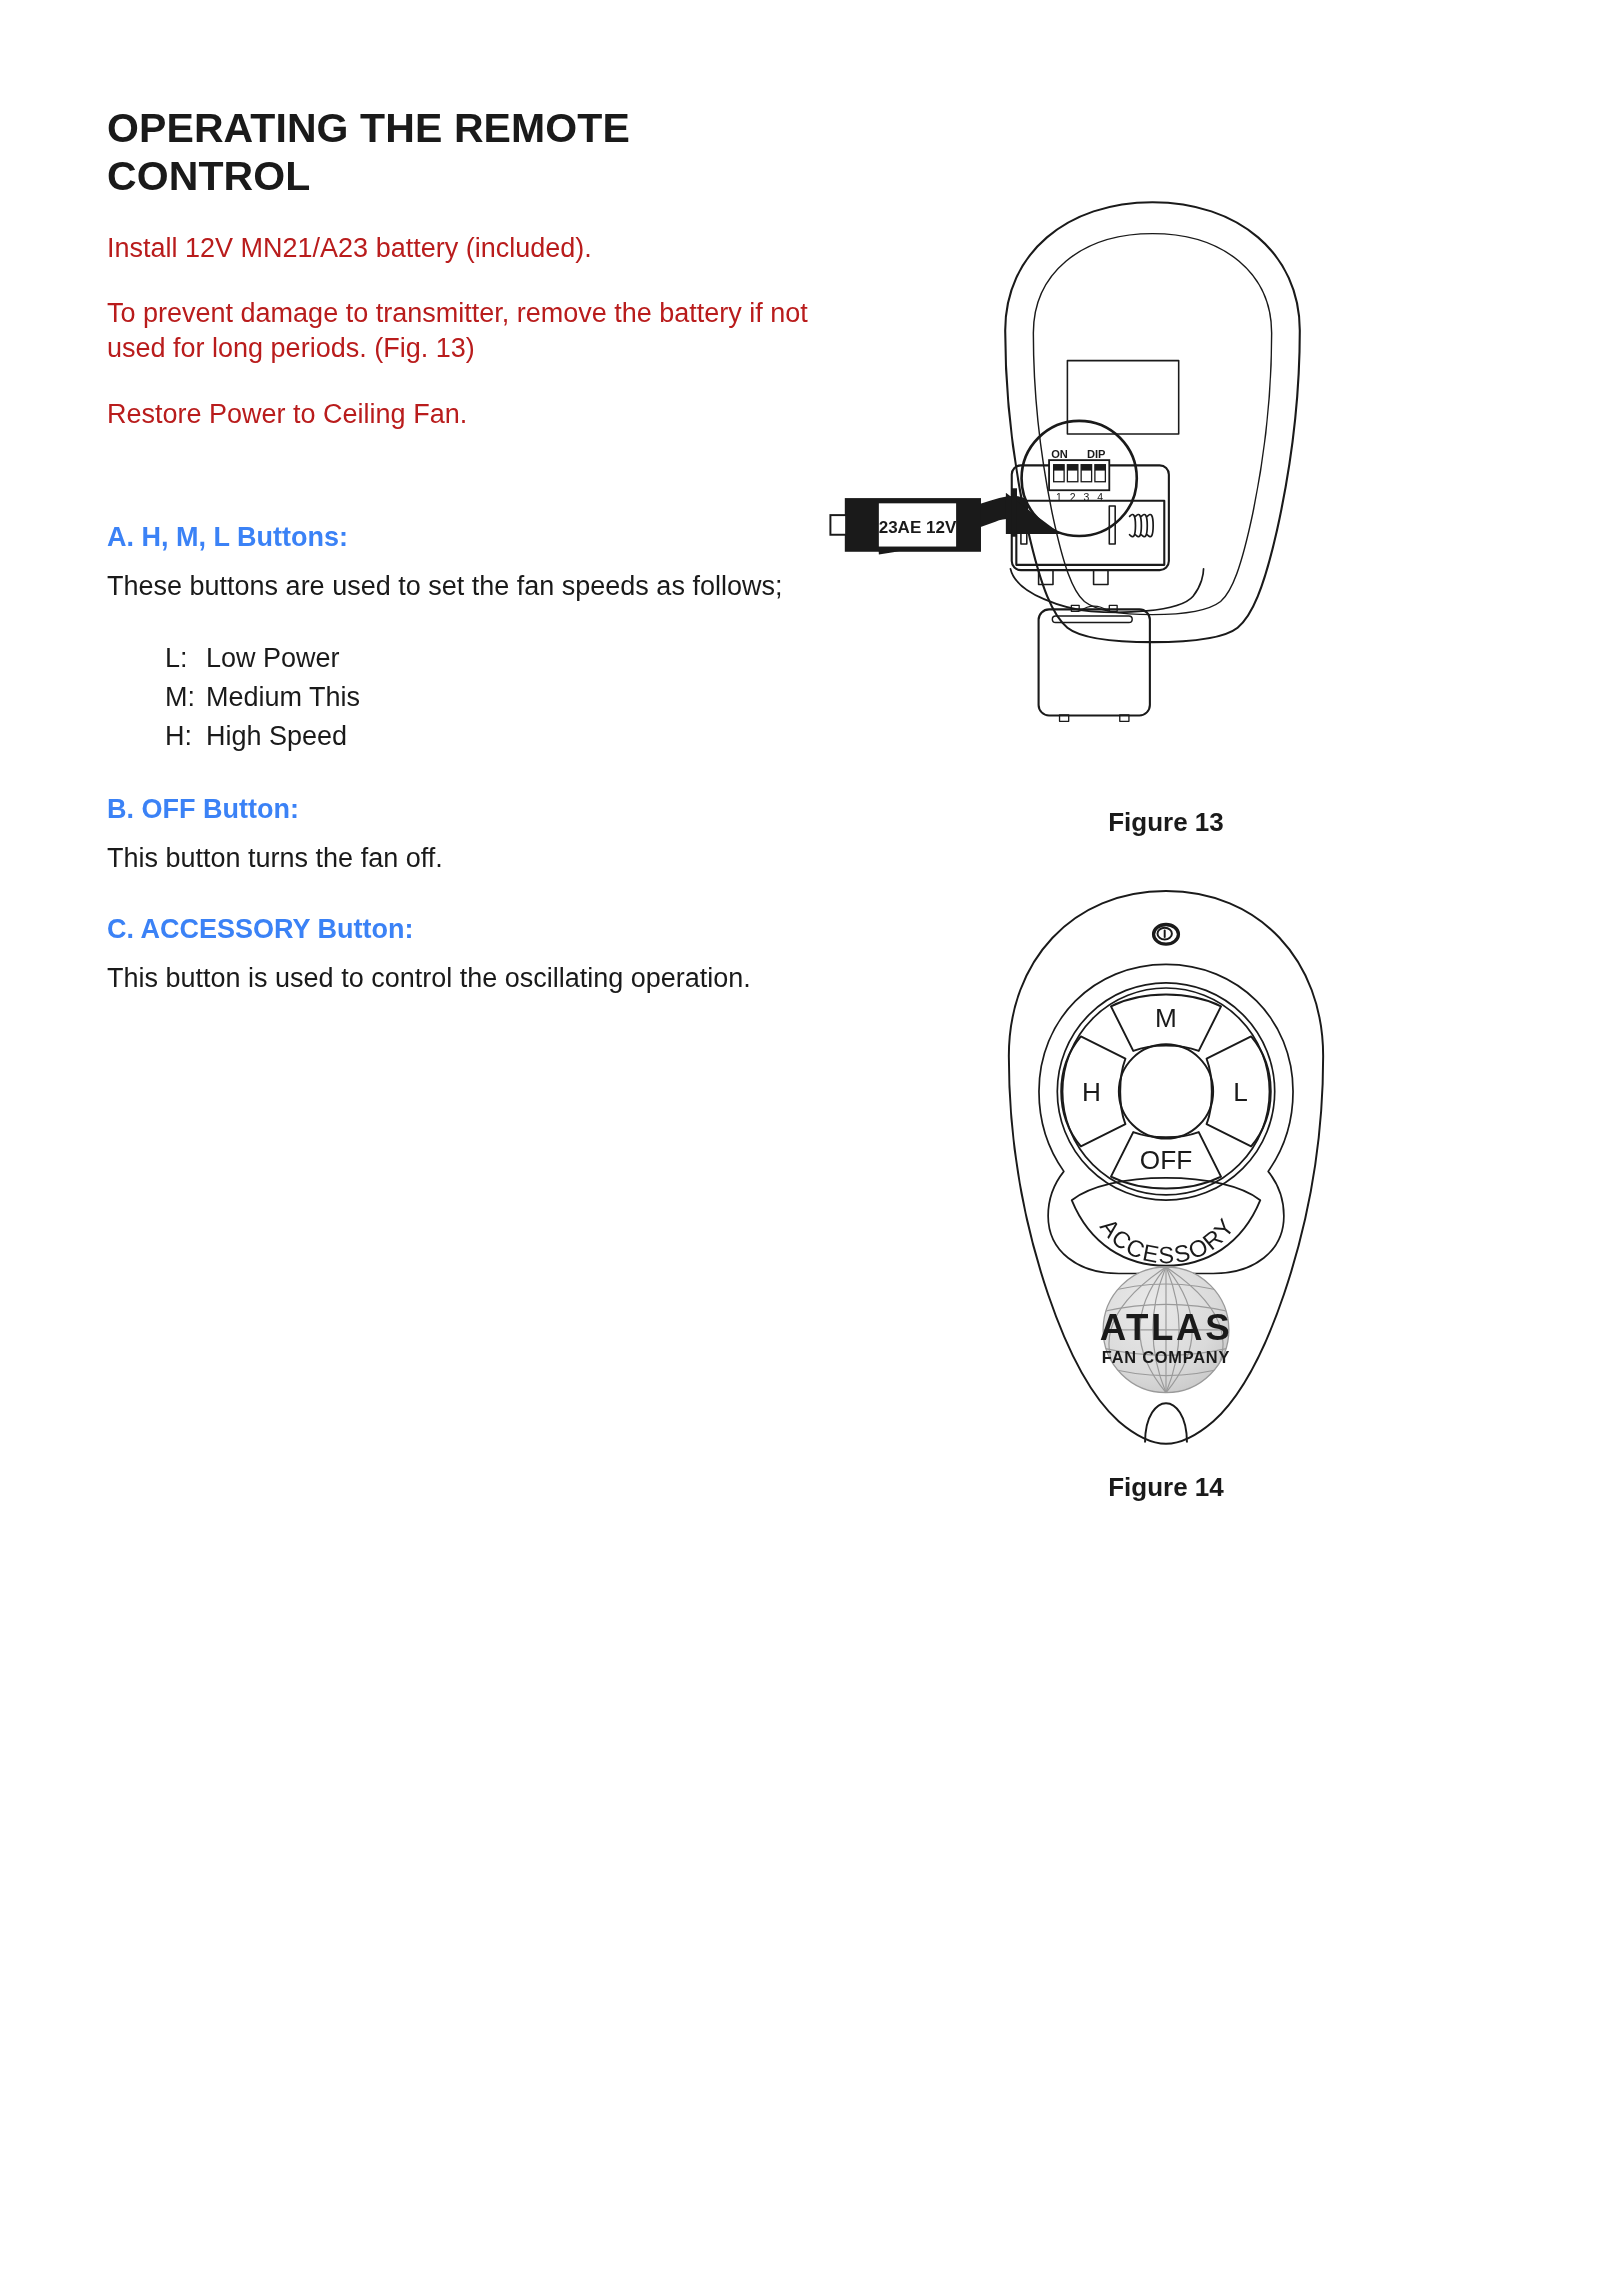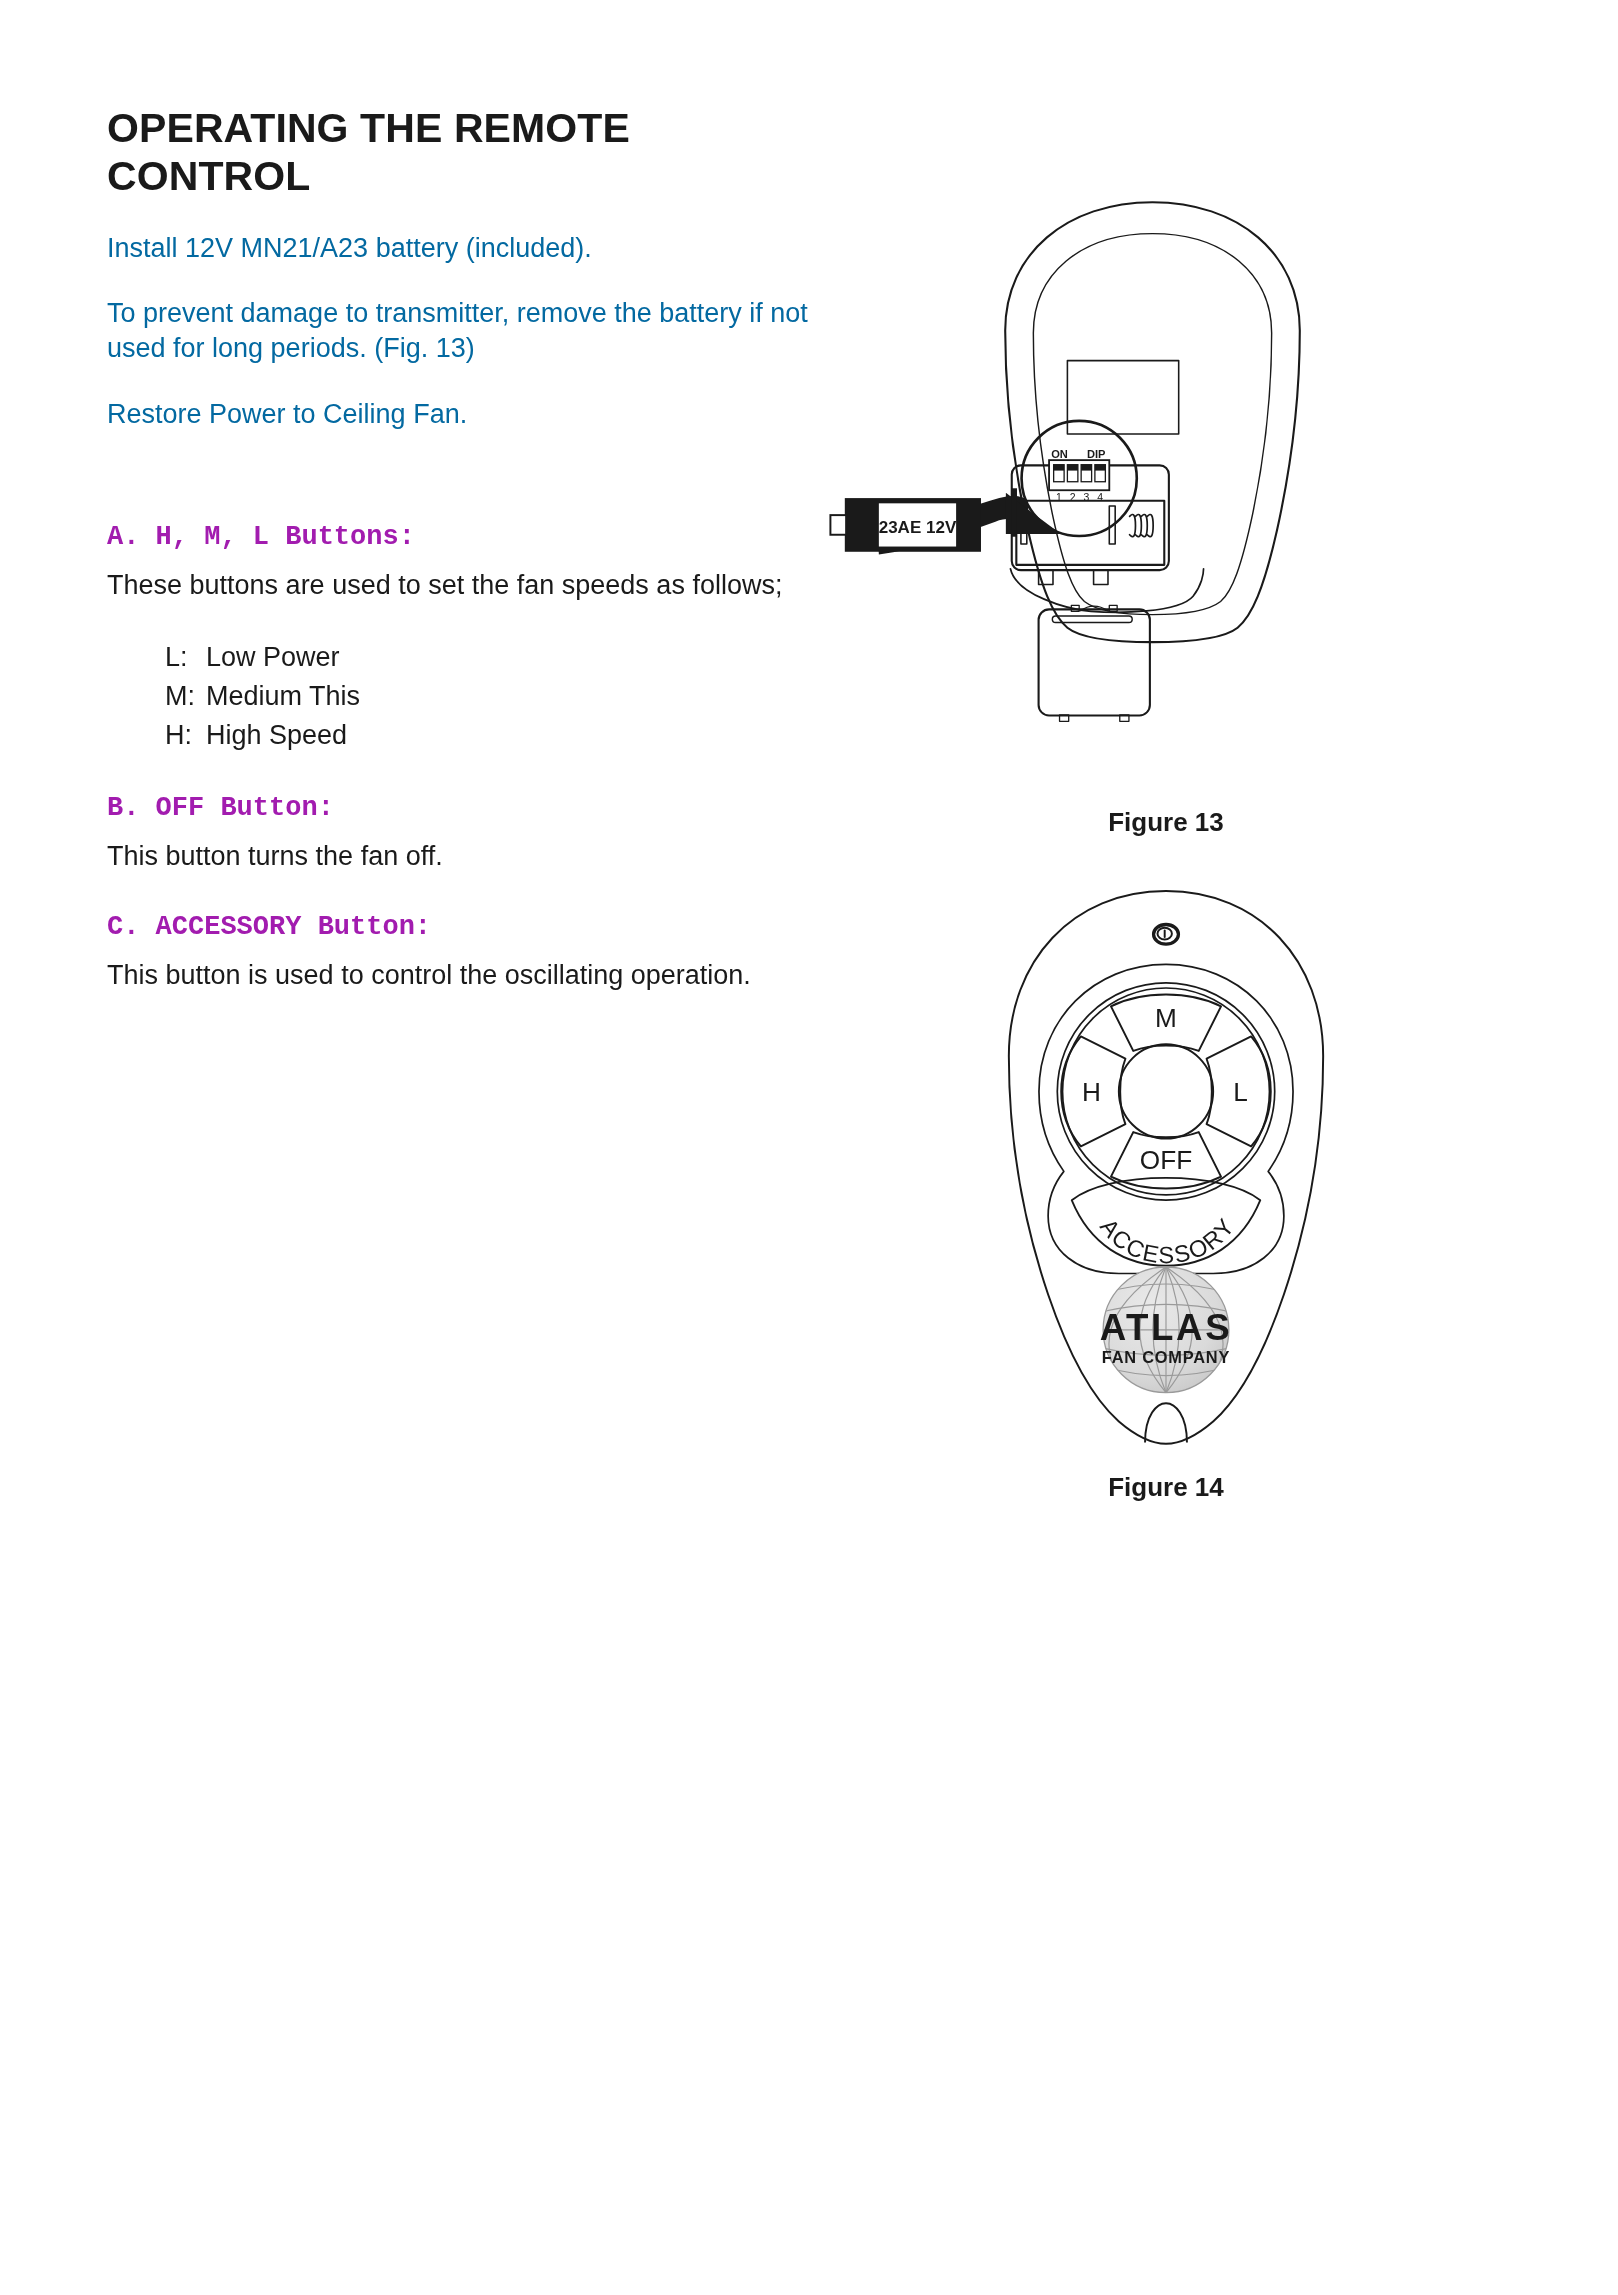--- a/index.html
+++ b/index.html
@@ -29,28 +29,27 @@
     font-weight: bold;
     line-height: 1.17;
     letter-spacing: 0.1px;
     margin: 0 0 30px 0;
     color: #1a1a1a;
   }
   .para {
     font-size: 27px;
     line-height: 1.28;
     margin: 0 0 31px 0;
-    color: #0369a1;
+    color: #b91c1c;
   }
   .sec-head {
     font-size: 27px;
     font-weight: bold;
     margin: 0;
-    color: #a21caf;
-    font-family: Liberation Mono, monospace;
+    color: #3b82f6;
   }
   .sec-body {
     font-size: 27px;
     line-height: 1.28;
     margin: 16px 0 0 0;
     color: #1a1a1a;
   }
   .spacer-lg { height: 60px; }
   .spacer-md { height: 38px; }
   .speed-list {

